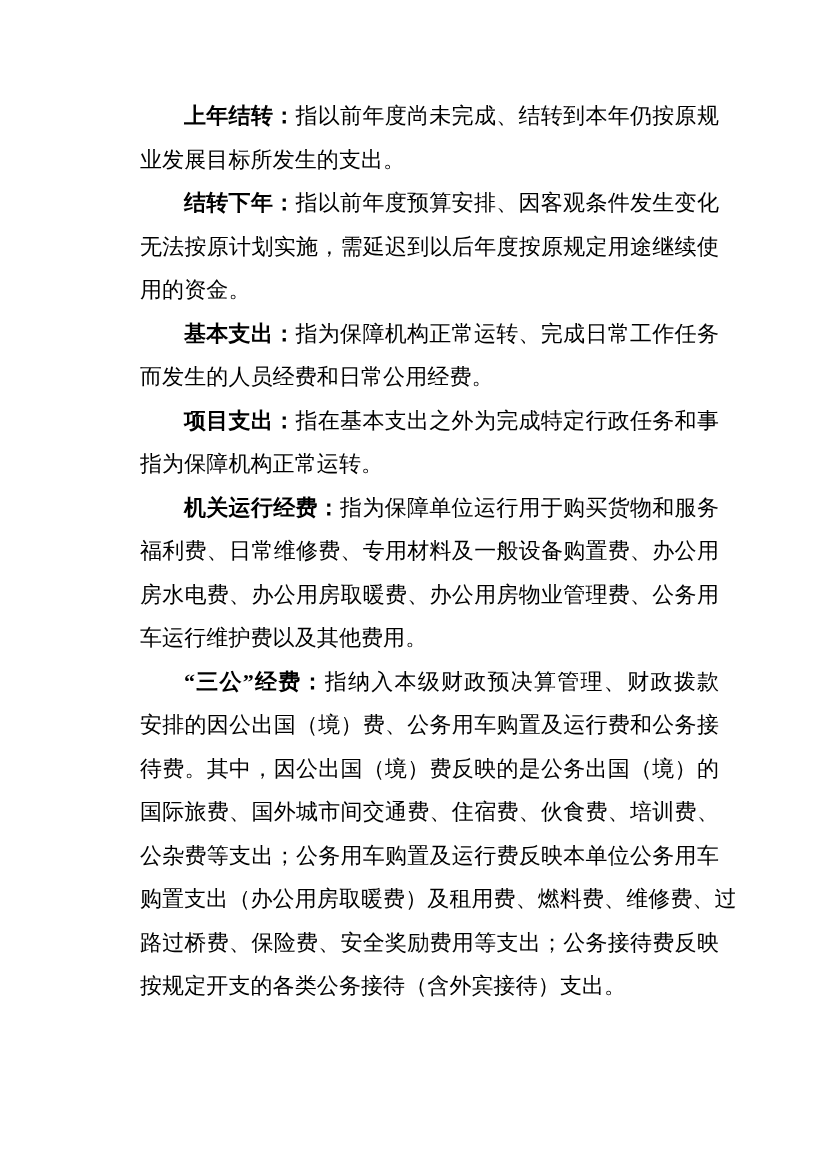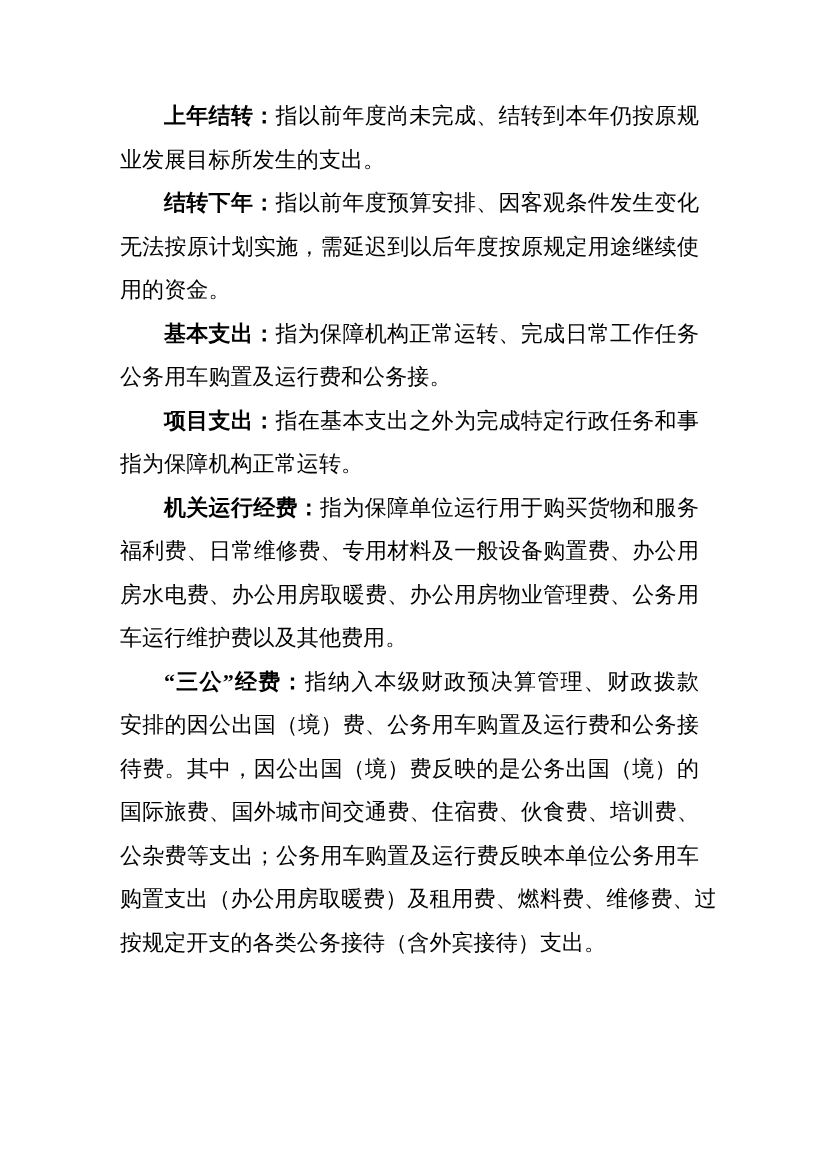--- a/index.html
+++ b/index.html
@@ -10,21 +10,21 @@
   body {
     position: relative;
     width: 827px;
     height: 1169px;
     overflow: hidden;
     font-family: "Liberation Serif", "DejaVu Serif", serif;
     color: #000000;
   }
   .text-block {
     position: absolute;
-    left: 120px;
+    left: 140px;
     top: 94px;
     width: 579px;
   }
   .para { margin: 0; padding: 0; }
   .line {
     font-size: 22px;
     line-height: 43.5px;
     height: 43.5px;
     white-space: nowrap;
     text-align: justify;
@@ -58,21 +58,21 @@
   </div>
 
   <div class="para">
     <div class="line first"><b class="term">结转下年：</b><span>指以前年度预算安排、因客观条件发生变化</span></div>
     <div class="line">无法按原计划实施，需延迟到以后年度按原规定用途继续使</div>
     <div class="line end">用的资金。</div>
   </div>
 
   <div class="para">
     <div class="line first"><b class="term">基本支出：</b><span>指为保障机构正常运转、完成日常工作任务</span></div>
-    <div class="line end">公务用车购置及运行费和公务接。</div>
+    <div class="line end">而发生的人员经费和日常公用经费。</div>
   </div>
 
   <div class="para">
     <div class="line first"><b class="term">项目支出：</b><span>指在基本支出之外为完成特定行政任务和事</span></div>
     <div class="line end">指为保障机构正常运转。</div>
   </div>
 
   <div class="para">
     <div class="line first"><b class="term">机关运行经费：</b><span>指为保障单位运行用于购买货物和服务</span></div>
     <div class="line">福利费、日常维修费、专用材料及一般设备购置费、办公用</div>
@@ -80,16 +80,17 @@
     <div class="line end">车运行维护费以及其他费用。</div>
   </div>
 
   <div class="para">
     <div class="line first"><b class="term">“三公”经费：</b><span>指纳入本级财政预决算管理、财政拨款</span></div>
     <div class="line">安排的因公出国（境）费、公务用车购置及运行费和公务接</div>
     <div class="line">待费。其中，因公出国（境）费反映的是公务出国（境）的</div>
     <div class="line">国际旅费、国外城市间交通费、住宿费、伙食费、培训费、</div>
     <div class="line">公杂费等支出；公务用车购置及运行费反映本单位公务用车</div>
     <div class="line">购置支出（办公用房取暖费）及租用费、燃料费、维修费、过</div>
+    <div class="line">路过桥费、保险费、安全奖励费用等支出；公务接待费反映</div>
     <div class="line end">按规定开支的各类公务接待（含外宾接待）支出。</div>
   </div>
 
 </div>
 
 </body></html>

